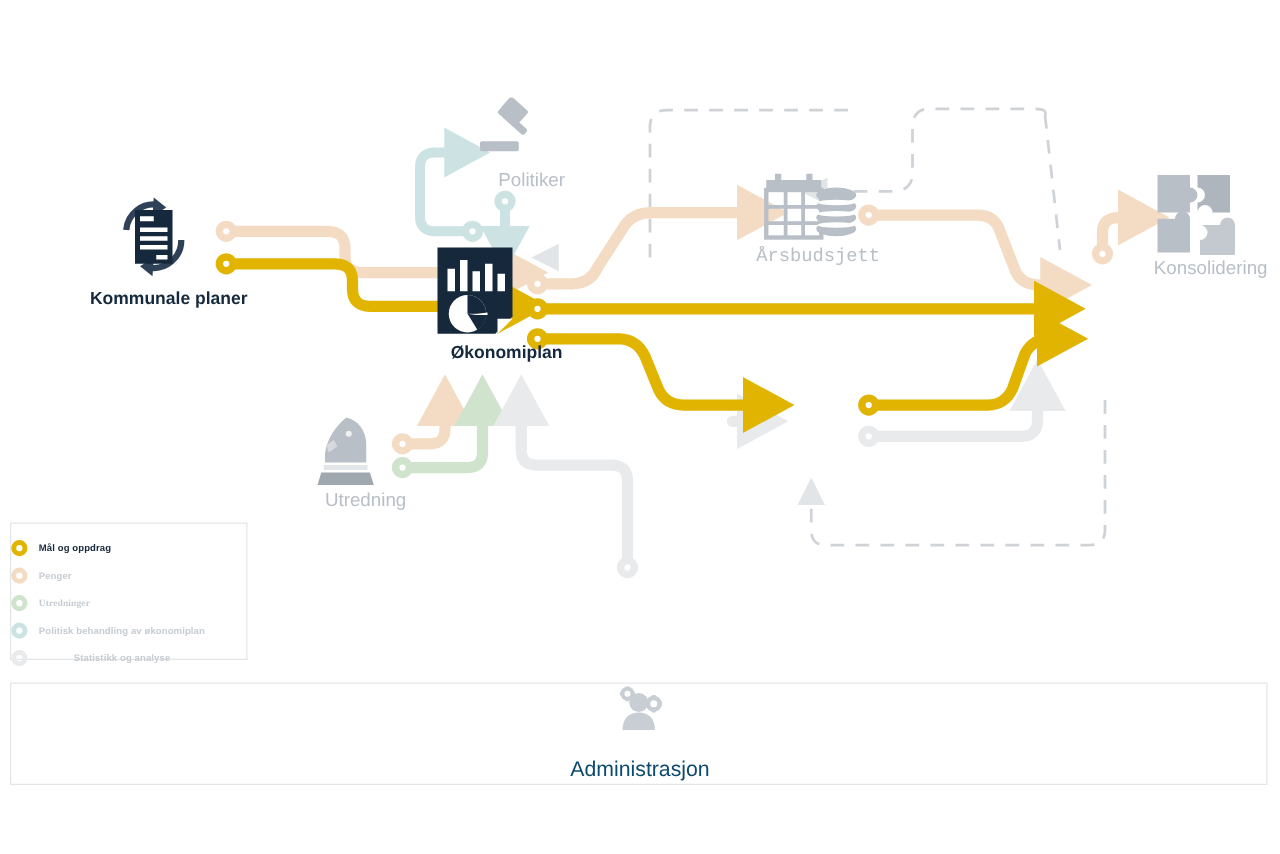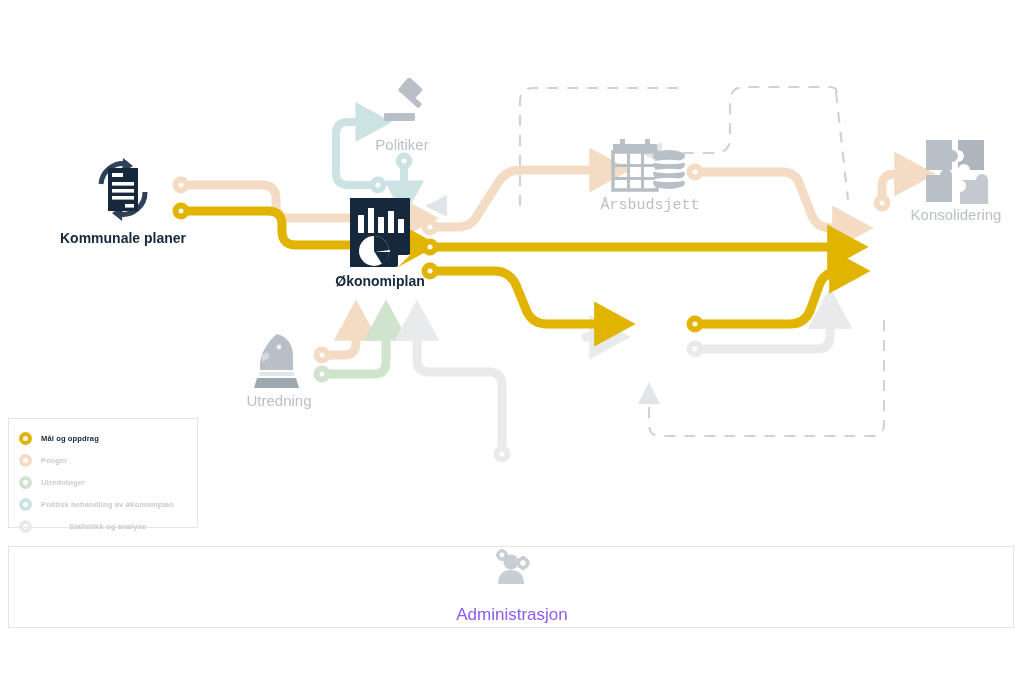--- a/index.html
+++ b/index.html
@@ -1,36 +1,36 @@
 <!DOCTYPE html>
 <html><head>
 <meta charset="utf-8">
 <style>
   html,body{margin:0;padding:0;background:#ffffff;}
   body{width:1024px;height:683px;position:relative;overflow:hidden;
        font-family:"Liberation Sans","DejaVu Sans",sans-serif;}
   #stage{position:absolute;inset:0;width:1024px;height:683px;}
   svg.layer{position:absolute;left:0;top:0;width:1024px;height:683px;}
-  .node{position:absolute;text-align:center;}
+  .node{position:absolute;text-align:right;}
   .node .lbl{font-size:14px;font-weight:700;color:#16293c;white-space:nowrap;}
   .node.muted .lbl{font-weight:400;color:#b9bfc6;font-size:15px;}
   .node .ico{display:flex;align-items:center;justify-content:center;}
   
   #legend{position:absolute;left:8px;top:418px;width:190px;height:110px;
           background:#fff;border:1px solid #e3e6e9;box-sizing:border-box;
-          padding:8px 10px;}
+          padding:8px 0;}
   .lgrow{display:flex;align-items:center;height:22px;}
   .lgdot{width:13px;height:13px;border-radius:50%;box-sizing:border-box;flex:0 0 auto;margin-right:9px;}
   .lgtxt{font-size:7.6px;font-weight:700;letter-spacing:.1px;white-space:nowrap;}
   
   #adminbar{position:absolute;left:8px;top:546px;width:1006px;height:82px;
             border:1px solid #e3e6e9;box-sizing:border-box;background:#fff;}
   #adminwrap{position:absolute;left:0;top:546px;width:1024px;height:82px;
              display:flex;flex-direction:column;align-items:center;justify-content:center;}
-  #adminwrap .lbl{font-size:17px;color:#8b5cf6;margin-top:16px;}
+  #adminwrap .lbl{font-size:17px;color:#0c4a6e;margin-top:16px;}
 </style>
 </head>
 <body>
 
 <div id="stage">
 
   <svg class="layer" viewBox="0 0 1024 683">
     <defs>
       <marker id="mGold" markerWidth="5" markerHeight="5" refX="1.2" refY="2.5" orient="auto">
         <path d="M0,0 L4.6,2.5 L0,5 Z" fill="#e0b400"></path>
@@ -239,21 +239,21 @@
     <div class="lgrow">
       <span class="lgdot" style="border:4px solid #e0b400;"></span>
       <span class="lgtxt" style="color:#16293c;">Mål og oppdrag</span>
     </div>
     <div class="lgrow">
       <span class="lgdot" style="border:4px solid #f4dcc4;"></span>
       <span class="lgtxt" style="color:#c6ccd2;">Penger</span>
     </div>
     <div class="lgrow">
       <span class="lgdot" style="border:4px solid #cfe3cd;"></span>
-      <span class="lgtxt" style="color:#c6ccd2;">Utredninger</span>
+      <span class="lgtxt" style="color:#c6ccd2;font-family:Liberation Serif, serif;">Utredninger</span>
     </div>
     <div class="lgrow">
       <span class="lgdot" style="border:4px solid #cde3e3;"></span>
       <span class="lgtxt" style="color:#c6ccd2;">Politisk behandling av økonomiplan</span>
     </div>
     <div class="lgrow">
       <span class="lgdot" style="border:4px solid #e8eaec;"></span>
       <span class="lgtxt" style="color:#c6ccd2;margin-left:28px;">Statistikk og analyse</span>
     </div>
   </div>

